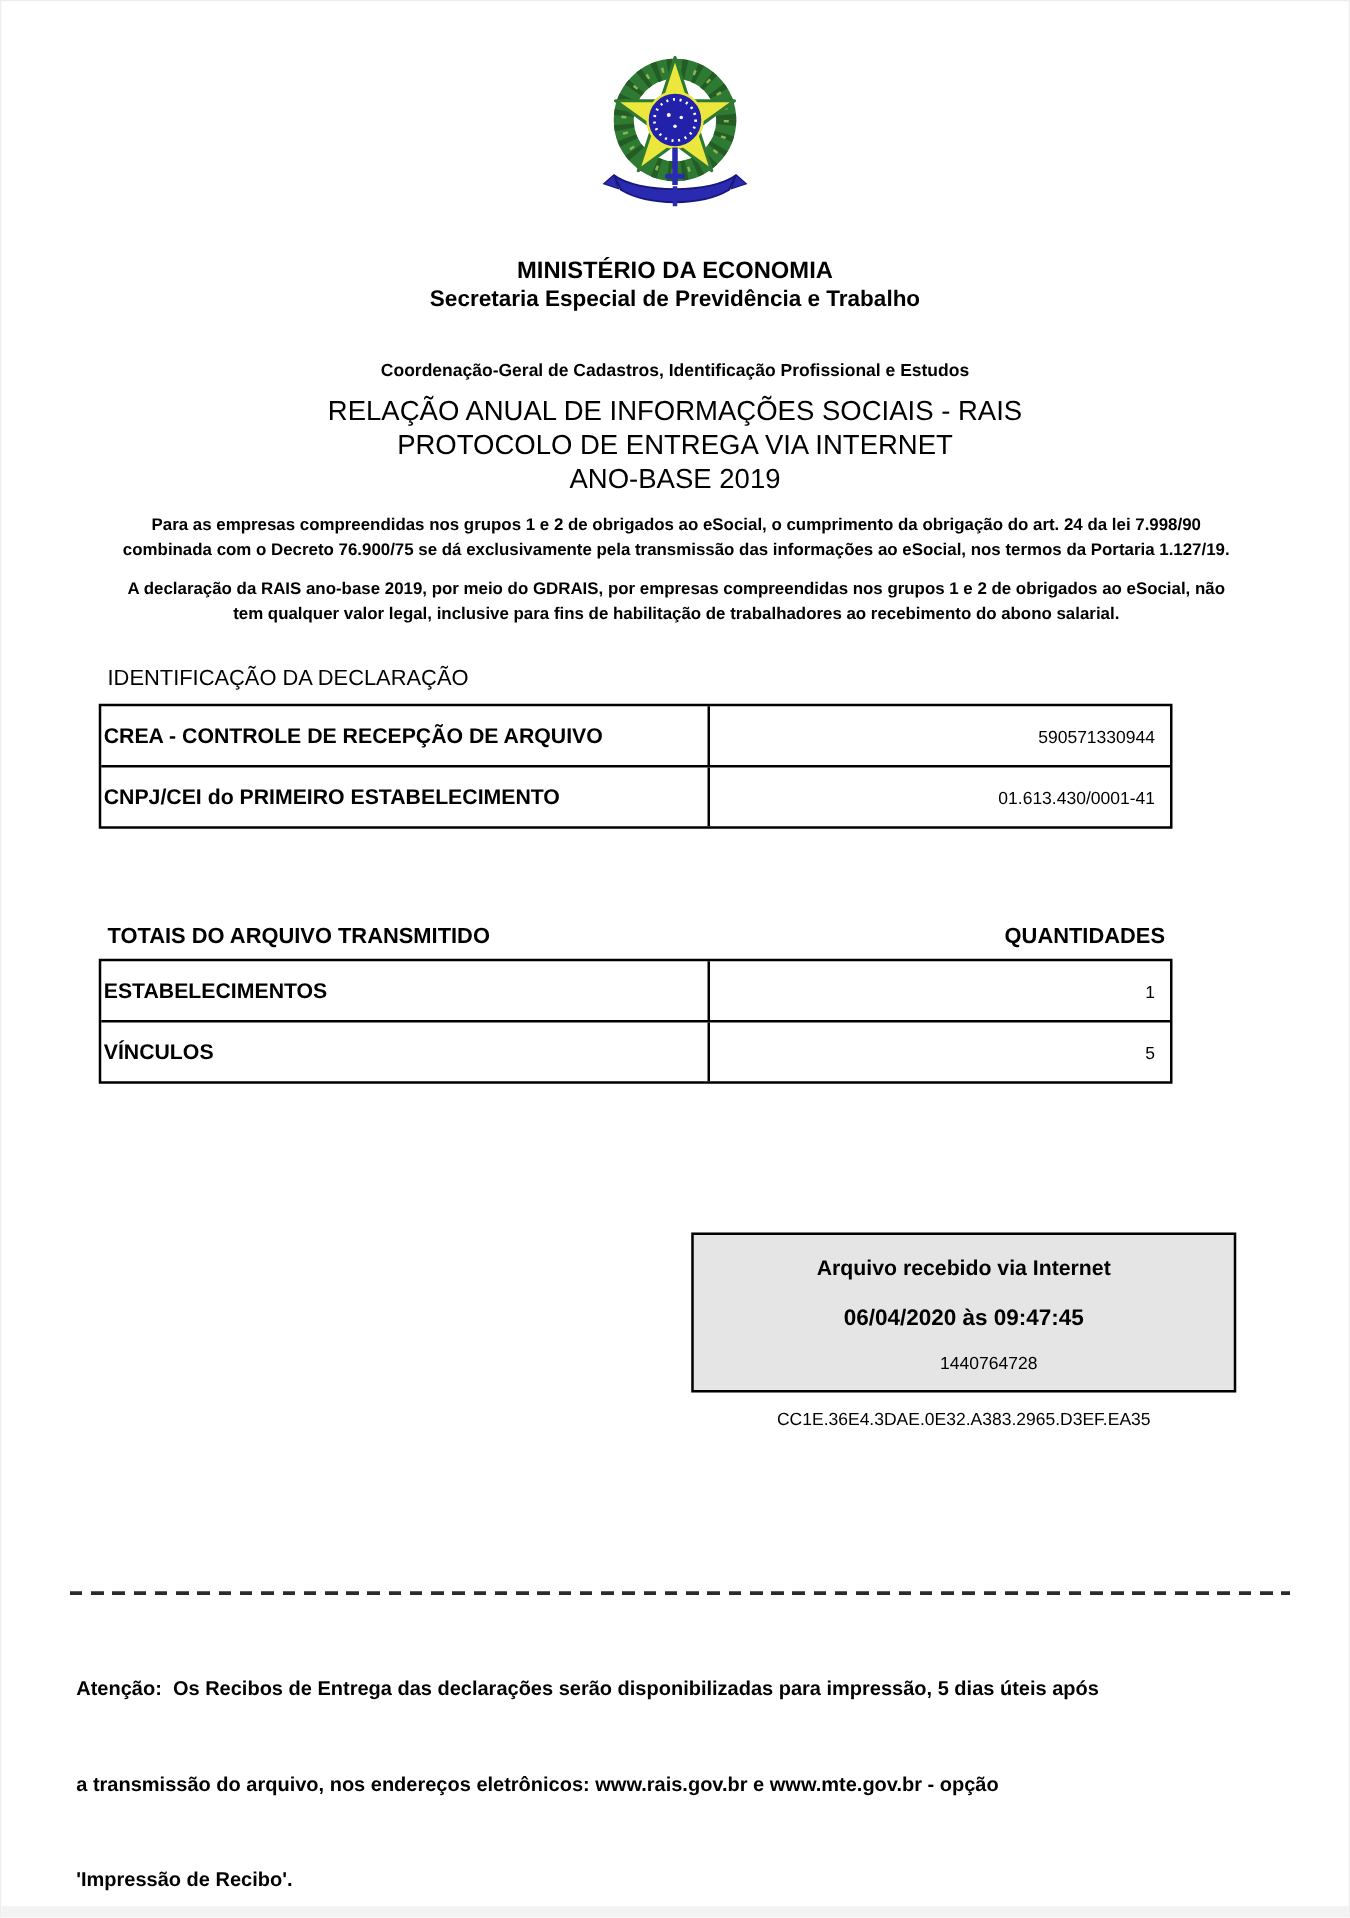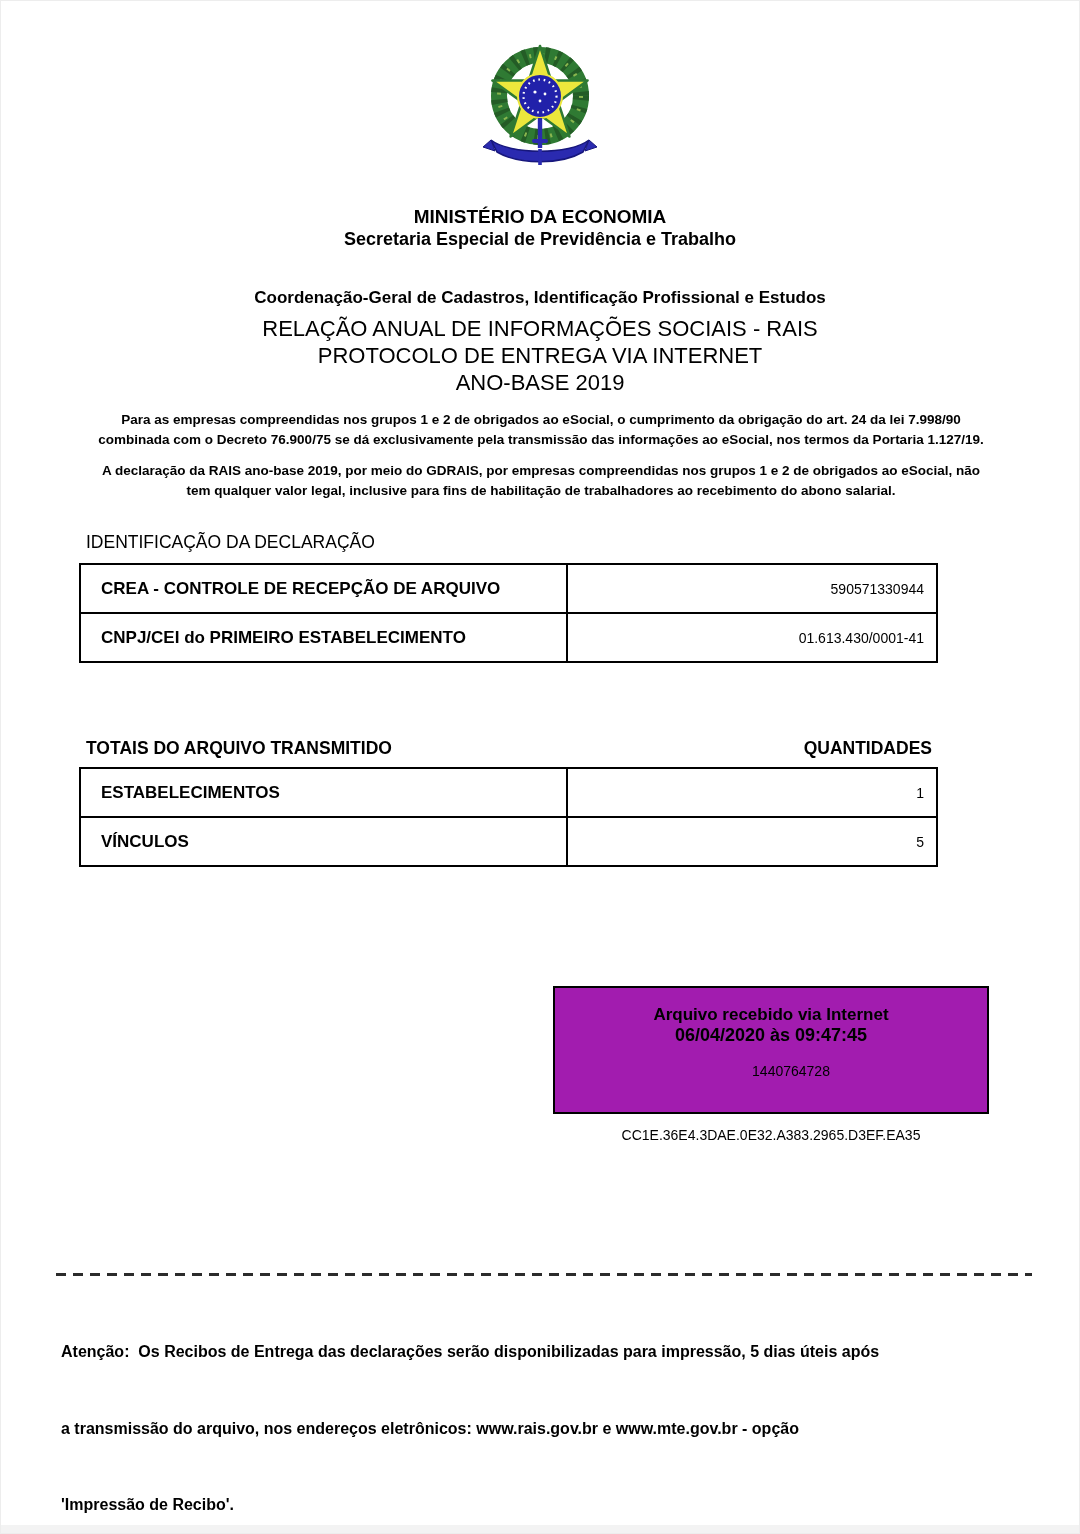--- a/index.html
+++ b/index.html
@@ -28,21 +28,21 @@
     width: 150px; height: 125px;
   }
   .org-block {
     position: absolute; top: 204px; left: 0; width: 100%;
     text-align: center; font-weight: bold;
   }
   .org-line-1 { font-size: 19px; line-height: 23px; }
   .org-line-2 { font-size: 18px; line-height: 23px; }
   .coordination {
     position: absolute; top: 287px; left: 0; width: 100%;
-    text-align: center; font-weight: bold; font-size: 17px;
+    text-align: center; font-weight: bold; font-size: 14px;
   }
   .doc-title {
     position: absolute; top: 314px; left: 0; width: 100%;
     text-align: center; font-weight: normal; font-size: 22px; line-height: 27px;
   }
 
   
   .notice {
     position: absolute; left: 50px; width: 980px;
     text-align: center; font-weight: bold;
@@ -71,36 +71,36 @@
     border: 2px solid #000; box-sizing: border-box;
     background: #fff;
   }
   .ident-table  { top: 562px; }
   .totals-table { top: 766px; }
   .doc-row { display: flex; height: 47px; }
   .doc-row + .doc-row { border-top: 2px solid #000; }
   .cell { display: flex; align-items: center; box-sizing: border-box; }
   .cell-label {
     flex: 0 0 487px; border-right: 2px solid #000;
-    padding-left: 20px; font-weight: bold; font-size: 17px;
+    padding-left: 2px; font-weight: bold; font-size: 17px;
   }
   .cell-value {
     flex: 1; justify-content: flex-end;
     padding-right: 12px; font-size: 14px;
   }
 
   
   .receipt-box {
     position: absolute; top: 985px; left: 552px;
     width: 436px; height: 128px;
     border: 2px solid #000; box-sizing: border-box;
-    text-align: center; background: #a21caf;
+    text-align: center; background: #e5e5e5;
   }
   .receipt-title    { margin-top: 17px; font-weight: bold; font-size: 17px; }
-  .receipt-datetime { margin-top: 0; font-weight: bold; font-size: 18px; }
+  .receipt-datetime { margin-top: 19px; font-weight: bold; font-size: 18px; }
   .receipt-number   { margin-top: 17px; font-size: 14px; padding-left: 40px; }
   .receipt-hash {
     position: absolute; top: 1126px; left: 552px; width: 436px;
     text-align: center; font-size: 14px;
   }
 
   
   .dashed-sep {
     position: absolute; top: 1272px; left: 55px; width: 976px; height: 3px;
     background: repeating-linear-gradient(90deg, #2b2b2b 0 10px, transparent 10px 17px);

